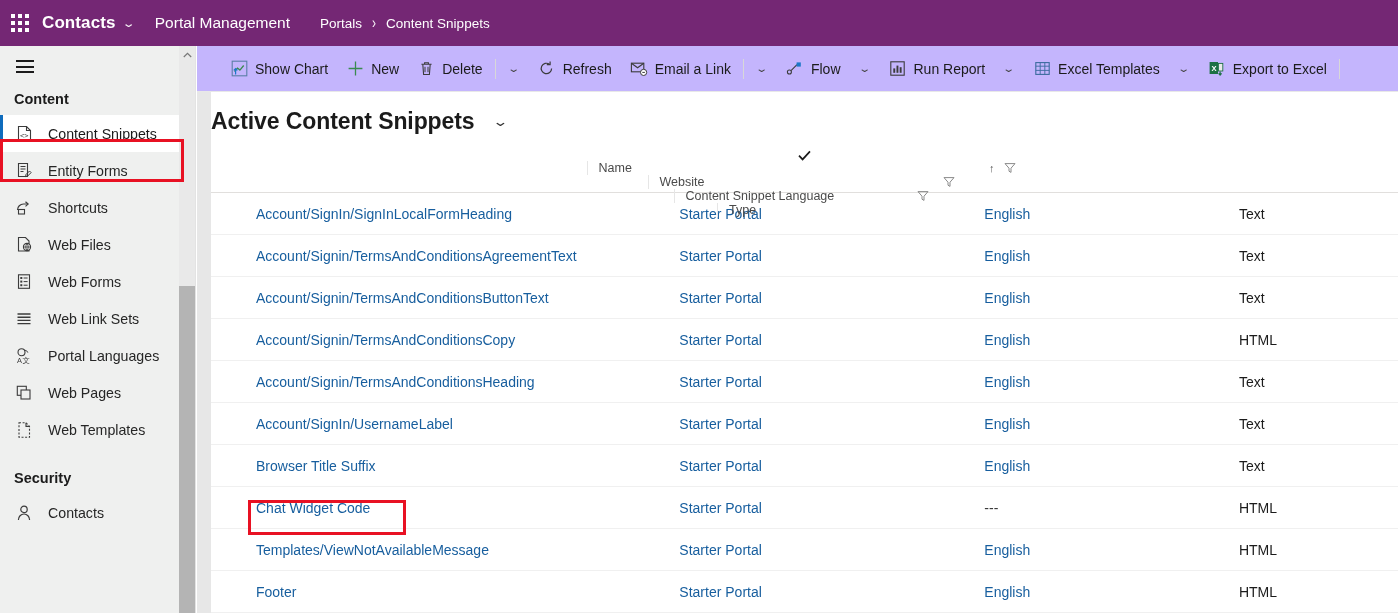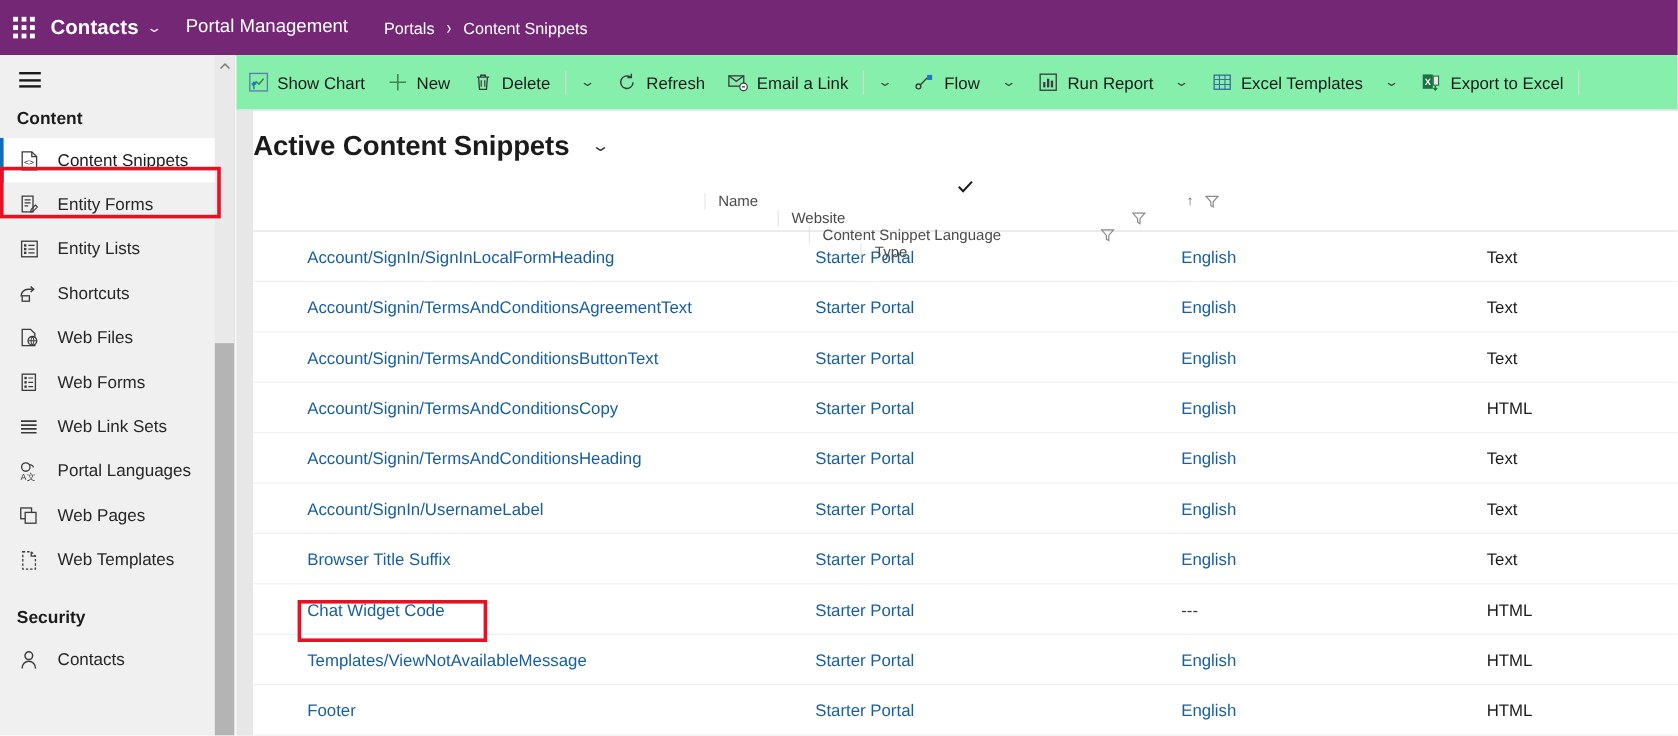--- a/index.html
+++ b/index.html
@@ -121,24 +121,24 @@
   .gutter {
     position: absolute; top: 92px; left: 197px;
     width: 14px; height: 521px;
     background: #e7e7e7;
   }
 
   
   .cmdbar {
     position: absolute; top: 46px; left: 197px;
     width: 1201px; height: 46px;
-    background: #86efac;
+    background: #c4b5fd;
     border-bottom: 1px solid #e8e8e8;
     display: flex; align-items: center;
-    padding-left: 0;
+    padding-left: 24px;
     overflow: hidden;
     white-space: nowrap;
   }
   .cmd {
     display: inline-flex; align-items: center;
     height: 46px; padding: 0 9px;
     font-size: 14px; color: #1b1b1b;
     cursor: pointer;
   }
   .cmd .cico {
@@ -272,32 +272,20 @@
     <span class="ico">
       <svg width="17" height="18" viewBox="0 0 17 18">
           <path d="M2.5 1.5h9v13h-9z" fill="none" stroke="#3b3b3b" stroke-width="1.1"></path>
           <path d="M4.5 4.5h5M4.5 7h5M4.5 9.5h3" stroke="#3b3b3b" stroke-width="1"></path>
           <path d="M10 12.5l3.5-3.5 1.6 1.6-3.5 3.5-2 .5z" fill="none" stroke="#3b3b3b" stroke-width="1"></path>
         </svg>
     </span>
     <span class="lbl">Entity Forms</span>
   </div>
 
-  <div class="nav-item">
-    <span class="ico">
-      <svg width="17" height="18" viewBox="0 0 17 18">
-          <rect x="2" y="2" width="13" height="13" fill="none" stroke="#3b3b3b" stroke-width="1.1"></rect>
-          <rect x="4" y="4.5" width="2" height="2" fill="#3b3b3b"></rect>
-          <rect x="4" y="7.6" width="2" height="2" fill="#3b3b3b"></rect>
-          <rect x="4" y="10.7" width="2" height="2" fill="#3b3b3b"></rect>
-          <path d="M7.6 5.5h5.2M7.6 8.6h5.2M7.6 11.7h5.2" stroke="#3b3b3b" stroke-width="1"></path>
-        </svg>
-    </span>
-    <span class="lbl">Entity Lists</span>
-  </div>
 
   <div class="nav-item">
     <span class="ico">
       <svg width="18" height="18" viewBox="0 0 18 18">
           <path d="M2.5 11c0-3.3 2.7-6 6-6h4" fill="none" stroke="#3b3b3b" stroke-width="1.2"></path>
           <path d="M10.5 2.8l2.6 2.3-2.6 2.3" fill="none" stroke="#3b3b3b" stroke-width="1.2"></path>
           <rect x="3.5" y="10.5" width="6" height="4.5" fill="none" stroke="#3b3b3b" stroke-width="1.1"></rect>
         </svg>
     </span>
     <span class="lbl">Shortcuts</span>

